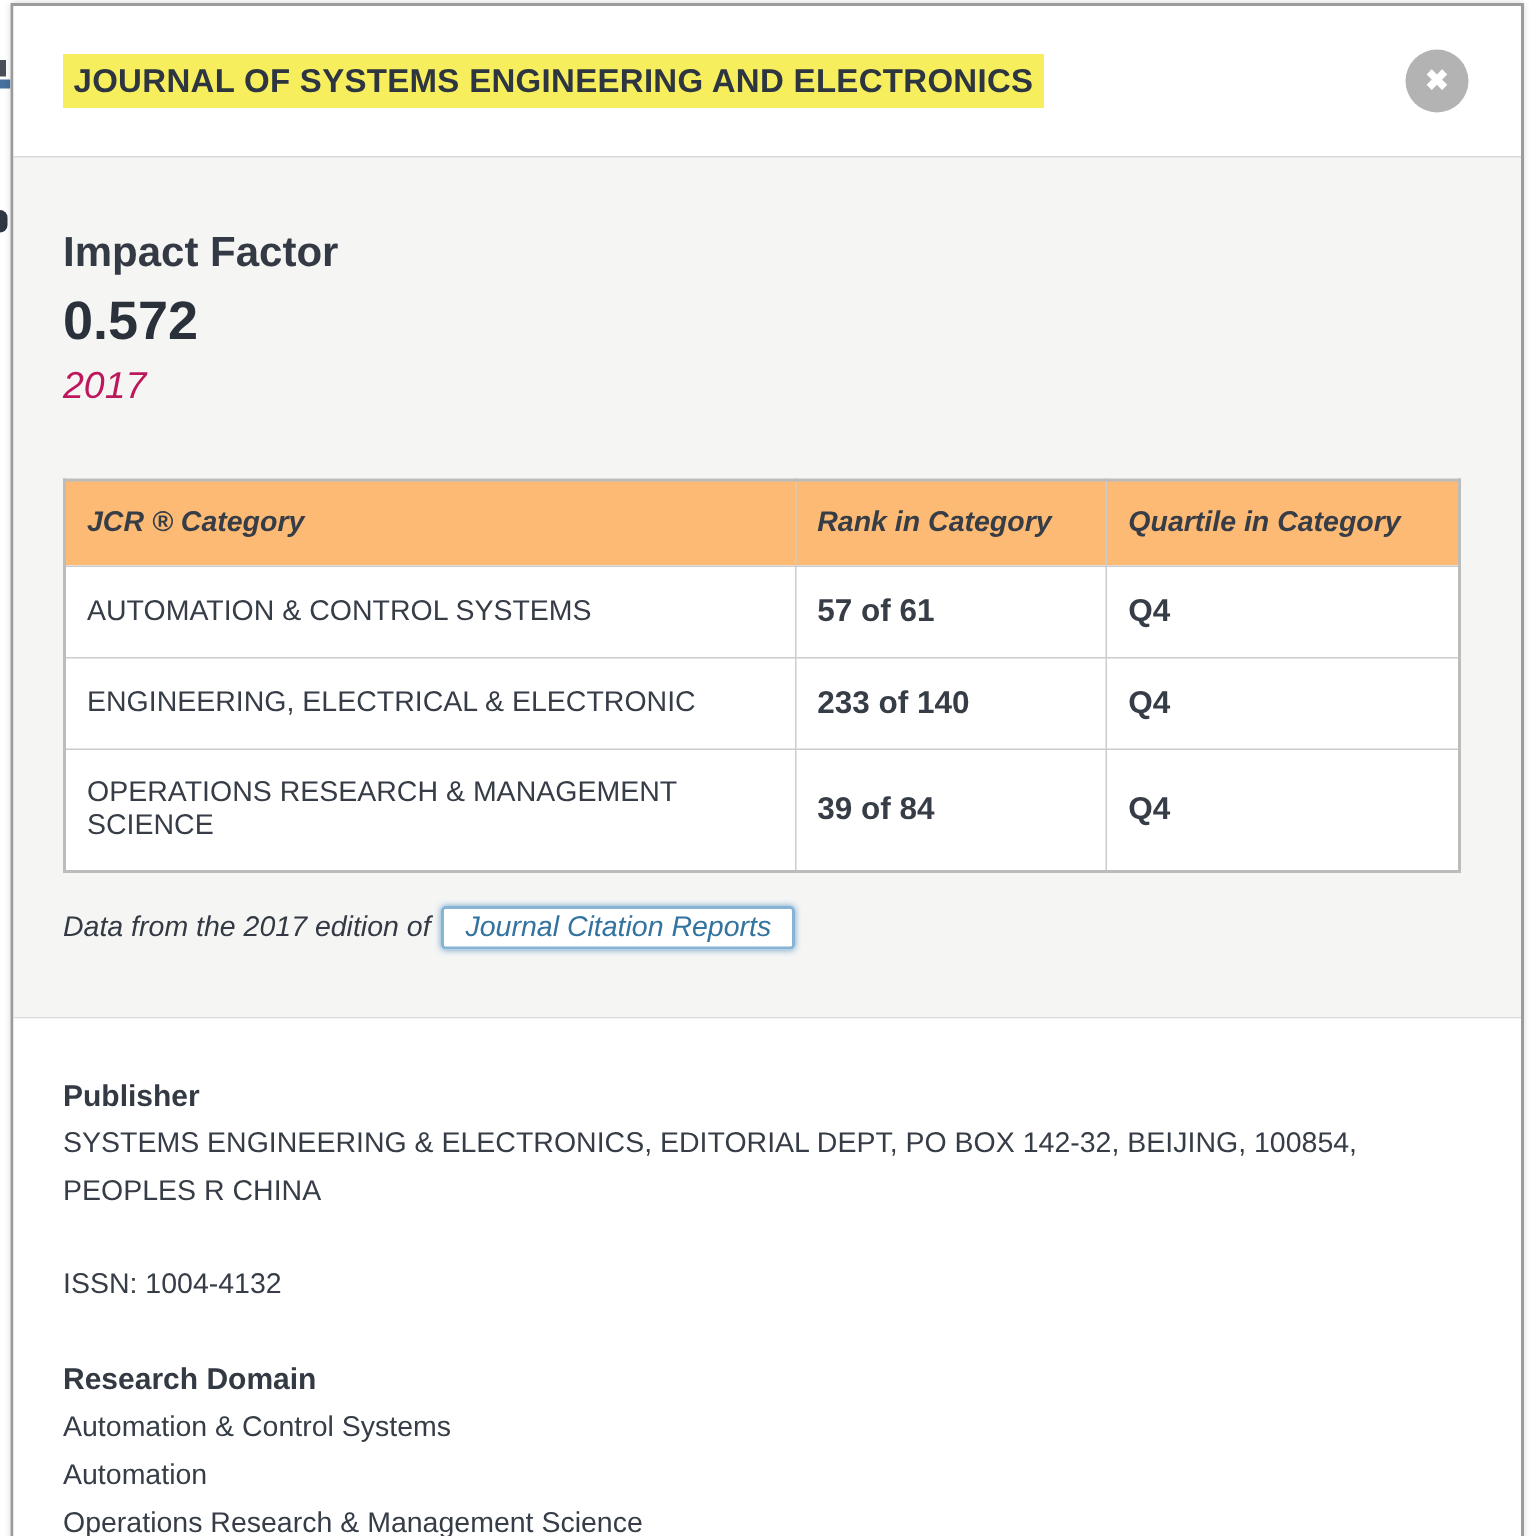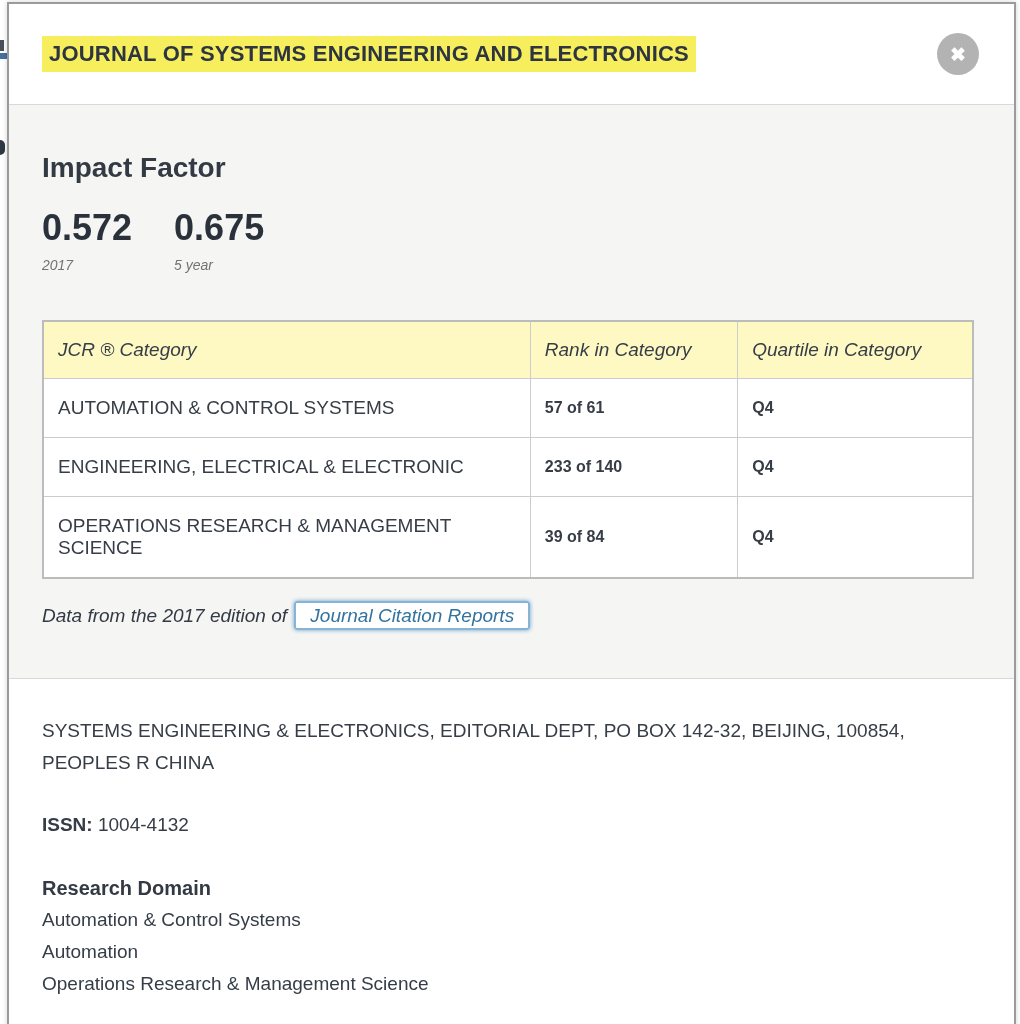--- a/index.html
+++ b/index.html
@@ -61,47 +61,47 @@
 
   
   .metrics-section {
     background: #f5f5f4;
     border-top: 1px solid #d9d9d9;
     border-bottom: 1px solid #d9d9d9;
     padding: 47px 40px 20px 33px;
     height: 575px;
   }
   .if-heading { font-size: 28px; font-weight: bold; color: #333a44; }
-  .if-values { display: flex; margin-top: 24px; }
+  .if-values { display: flex; margin-top: 10px; }
   .if-block { margin-right: 42px; }
   .if-value { font-size: 36px; font-weight: bold; color: #2a313b; line-height: 1.1; }
-  .if-label { font-size: 14px; font-style: italic; color: #737373; margin-top: 9px; }
+  .if-label { font-size: 25px; font-style: italic; color: #be185d; margin-top: 9px; }
 
   table.jcr-table {
     width: 100%;
     margin-top: 47px;
     border-collapse: collapse;
     background: #ffffff;
     border: 2px solid #bcbcbc;
   }
   .jcr-table th, .jcr-table td {
     border: 1px solid #cccccc;
     font-size: 19px;
     color: #363d47;
   }
   .jcr-table th {
-    background: #fef9c3;
+    background: #fdba74;
     font-style: italic;
-    font-weight: normal;
+    font-weight: bold;
     text-align: left;
     padding: 17px 14px;
   }
   .jcr-table th.center, .jcr-table td.center { text-align: left; }
   .jcr-table td { padding: 18px 14px; background: #ffffff; }
-  .jcr-table td.rank, .jcr-table td.quartile { font-weight: bold; font-size: 16px; }
+  .jcr-table td.rank, .jcr-table td.quartile { font-weight: bold; font-size: 21px; }
   .col-category { width: 52.4%; }
   .col-rank { width: 22.3%; }
   .col-quartile { width: 25.3%; }
 
   .footnote {
     margin-top: 26px;
     font-size: 19px;
     font-style: italic;
     color: #333a44;
   }
@@ -115,21 +115,21 @@
     box-shadow: 0 0 4px rgba(90,150,195,0.9);
     padding: 2px 14px;
     margin-left: 2px;
   }
 
   
   .details-section { padding: 36px 40px 0 33px; background: #ffffff; }
   .detail-heading { font-size: 20px; font-weight: bold; color: #333a44; line-height: 32px; }
   .detail-text { font-size: 19px; line-height: 32px; color: #363d47; max-width: 880px; }
   .issn-row { margin-top: 30px; font-size: 19px; line-height: 32px; }
-  .issn-label { font-weight: bold; }
+  .issn-label { font-weight: normal; }
   .rd-block { margin-top: 31px; }
   .rd-item { font-size: 19px; line-height: 32px; color: #363d47; }
 </style>
 </head>
 <body>
 
 <div class="bg-fragment-dark1"></div>
 <div class="bg-fragment-bluebar"></div>
 <div class="bg-fragment-dark2"></div>
 
@@ -142,24 +142,20 @@
       </button>
   </div>
 
   <div class="metrics-section">
     <div class="if-heading">Impact Factor</div>
 
     <div class="if-values">
       <div class="if-block">
         <div class="if-value">0.572</div>
         <div class="if-label">2017</div>
-      </div>
-      <div class="if-block">
-        <div class="if-value">0.675</div>
-        <div class="if-label">5 year</div>
       </div>
     </div>
 
     <table class="jcr-table">
       <colgroup>
         <col class="col-category">
           <col class="col-rank">
           <col class="col-quartile">
       </colgroup>
       <thead>
@@ -188,20 +184,21 @@
       </tbody>
     </table>
 
     <div class="footnote">
       <span>Data from the 2017 edition of</span>
       <a href="#" class="jcr-link">Journal Citation Reports</a>
     </div>
   </div>
 
   <div class="details-section">
+    <div class="detail-heading">Publisher</div>
     <div class="detail-text">SYSTEMS ENGINEERING &amp; ELECTRONICS, EDITORIAL DEPT, PO BOX 142-32, BEIJING, 100854, PEOPLES R CHINA</div>
 
     <div class="issn-row">
       <span class="issn-label">ISSN:</span>
       <span>1004-4132</span>
     </div>
 
     <div class="rd-block">
       <div class="detail-heading">Research Domain</div>
       <div class="rd-item">Automation &amp; Control Systems</div>

